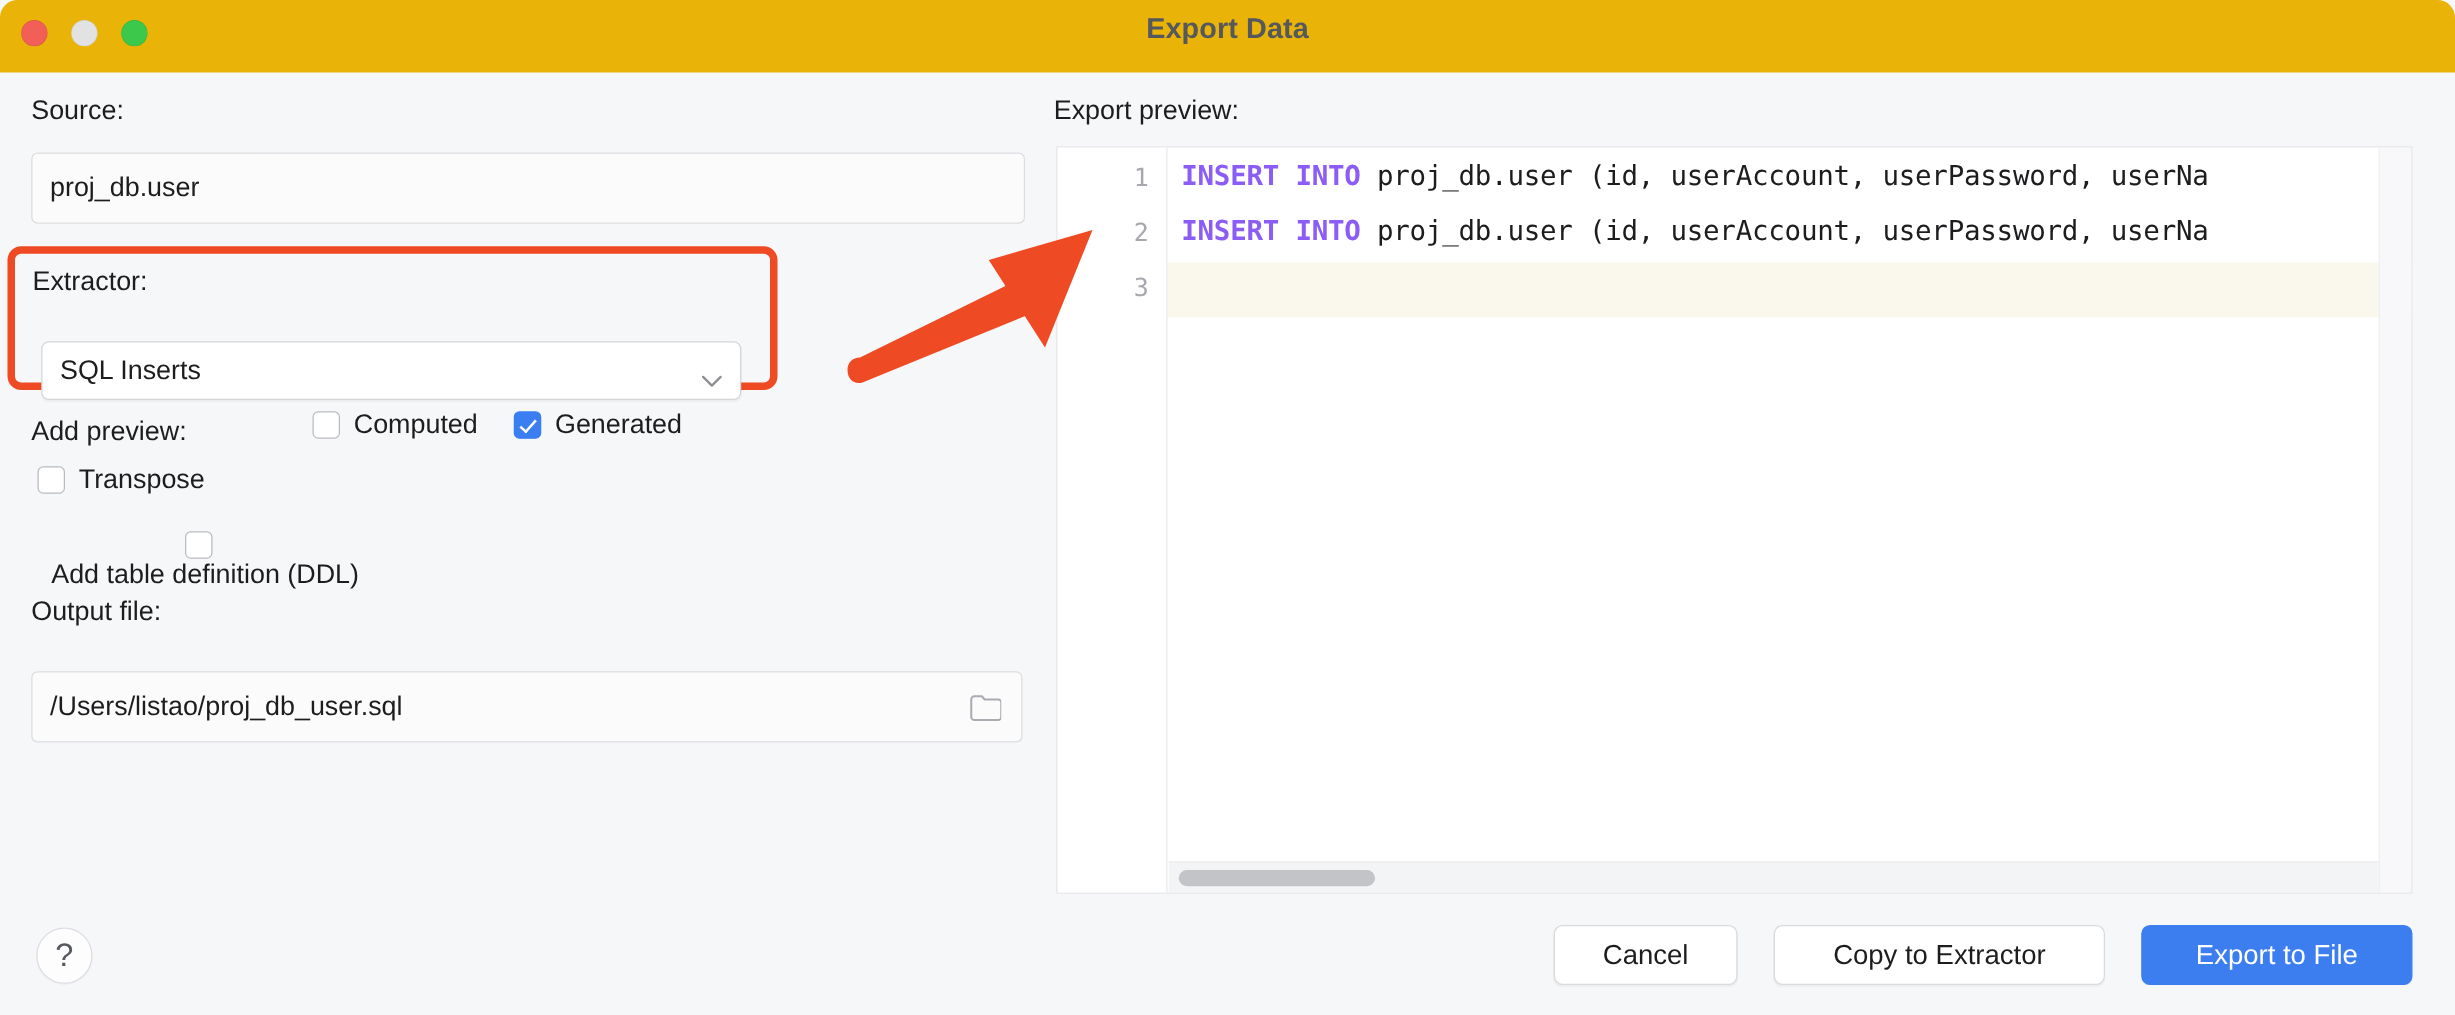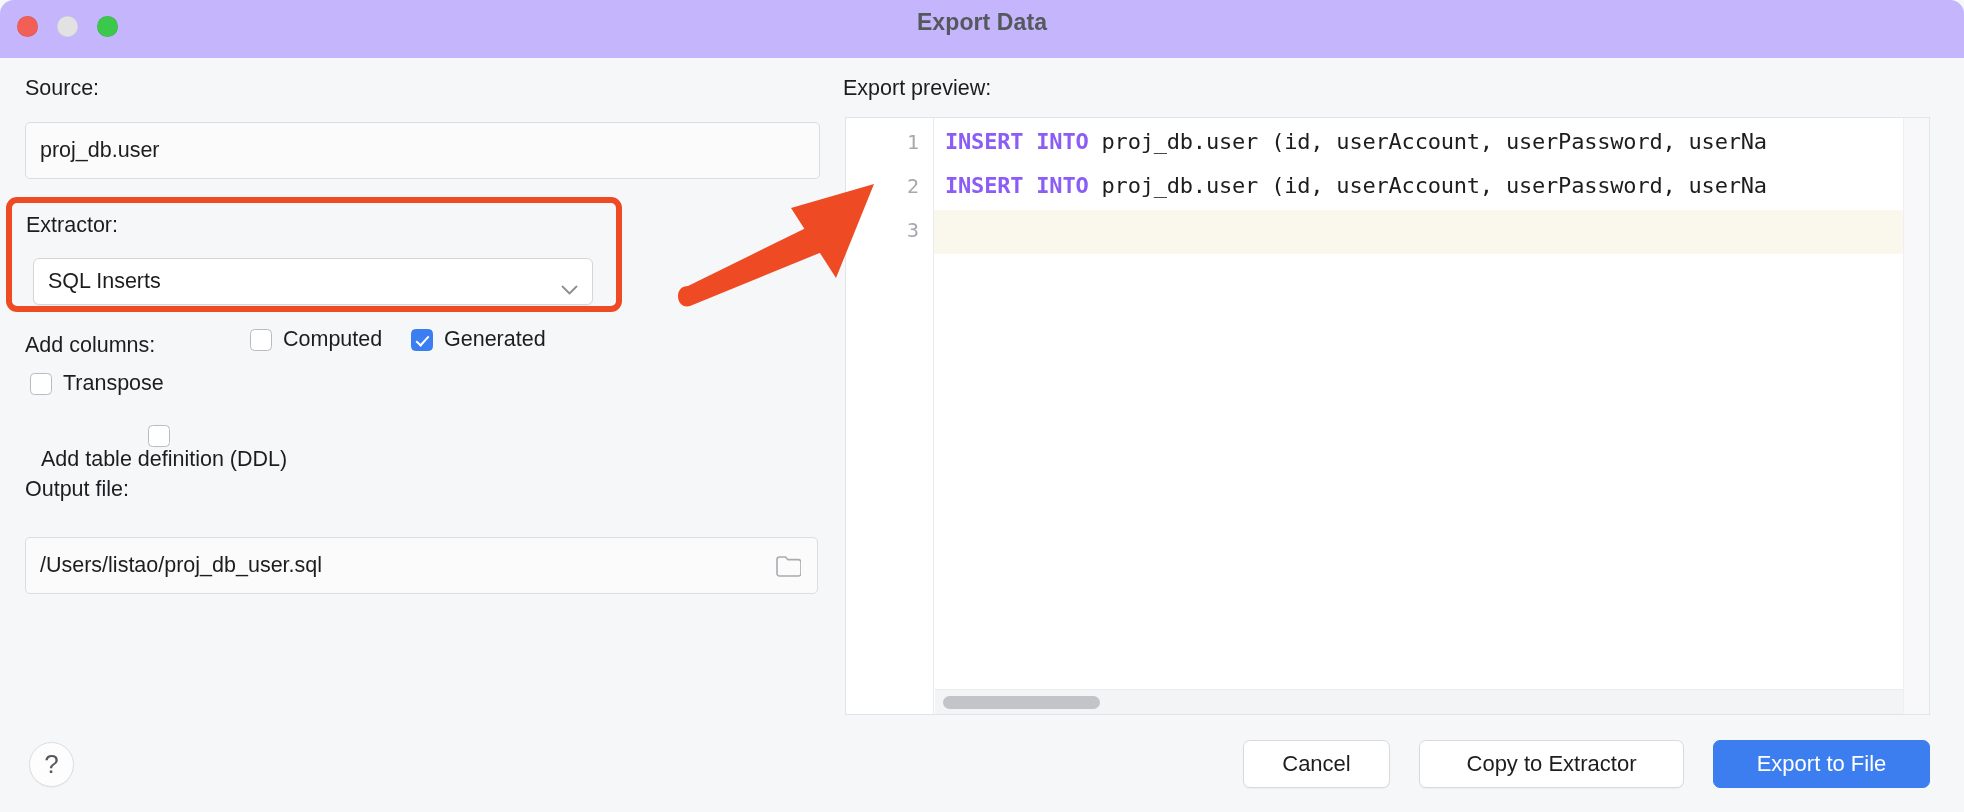--- a/index.html
+++ b/index.html
@@ -22,21 +22,21 @@
     left: 0; top: 0;
     width: 1964px; height: 812px;
     background: #f6f7f9;
     border-radius: 14px 14px 0 0;
     overflow: hidden;
   }
   #titlebar {
     position: absolute;
     left: 0; top: 0;
     width: 1964px; height: 58px;
-    background: #c4b5fd;
+    background: #eab308;
   }
   #traffic {
     position: absolute;
     left: 17px; top: 16px;
     display: flex;
     gap: 19px;
   }
   .light {
     width: 21px; height: 21px;
     border-radius: 50%;
@@ -90,21 +90,21 @@
     left: 6px; top: 197px;
     width: 616px; height: 115px;
     box-sizing: border-box;
     border: 6px solid #ee4b25;
     border-radius: 11px;
     pointer-events: none;
   }
   #extractor-label { left: 26px; top: 213px; }
   #extractor-select {
     position: absolute;
-    left: 33px; top: 258px;
+    left: 33px; top: 273px;
     width: 560px; height: 47px;
     box-sizing: border-box;
     background: #ffffff;
     border: 1px solid #d5d6d9;
     border-radius: 6px;
     box-shadow: 0 1px 1px rgba(0,0,0,.04);
     display: flex;
     align-items: center;
     padding: 0 14px;
     font-size: 21.5px;
@@ -319,21 +319,21 @@
   <div class="field-label" id="extractor-label">Extractor:</div>
   <div id="extractor-select">
     <span>SQL Inserts</span>
     <span class="chev">
       <svg width="17" height="11" viewBox="0 0 17 11">
         <path d="M1.5 2 L8.5 9 L15.5 2" fill="none" stroke="#8c8e93" stroke-width="1.8" stroke-linecap="round" stroke-linejoin="round"></path>
       </svg>
     </span>
   </div>
 
-  <div class="field-label" id="addcols-label">Add columns:</div>
+  <div class="field-label" id="addcols-label">Add preview:</div>
 
   <div class="cb-row" id="cb-computed">
     <span class="cbox"></span>
     <span class="cb-text">Computed</span>
   </div>
 
   <div class="cb-row" id="cb-generated">
     <span class="cbox checked"></span>
     <span class="cb-text">Generated</span>
   </div>

